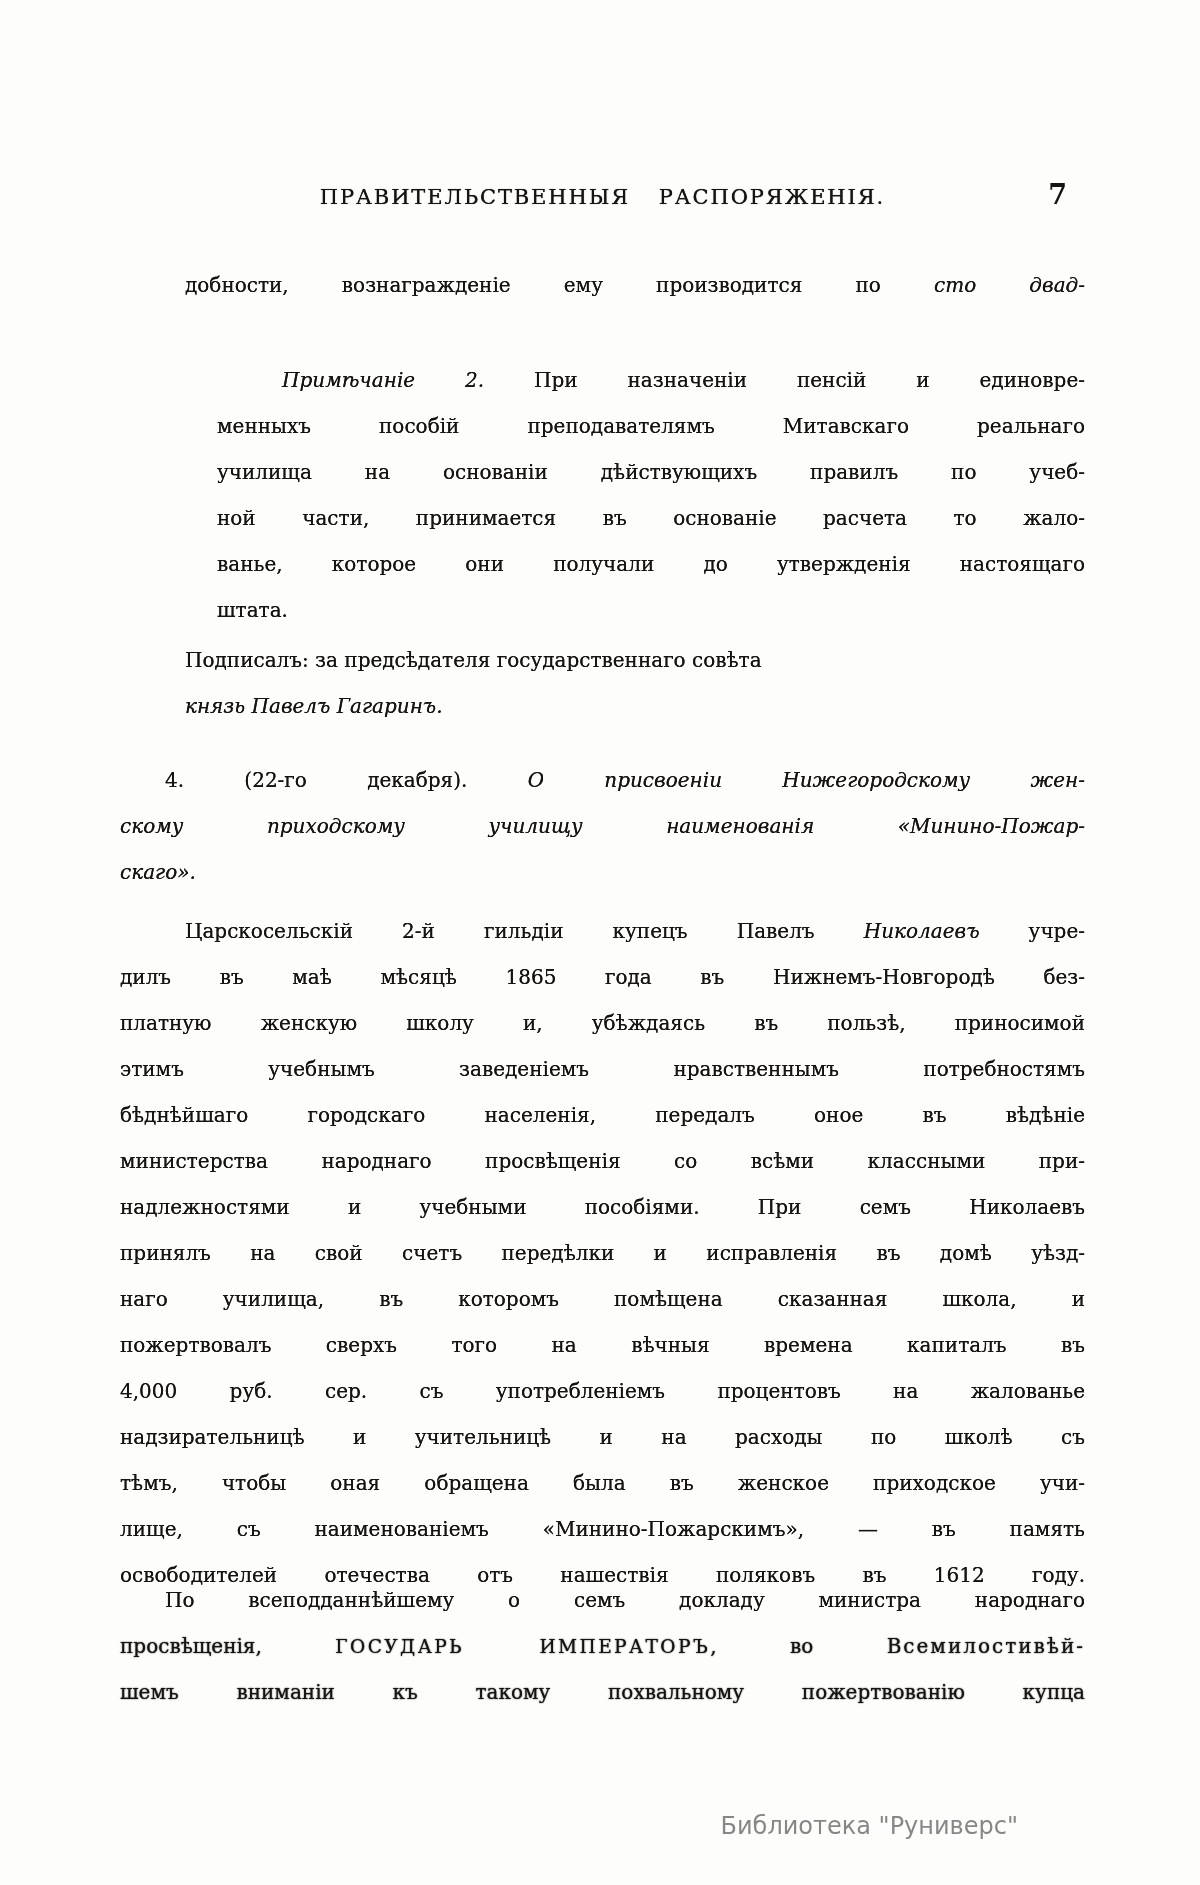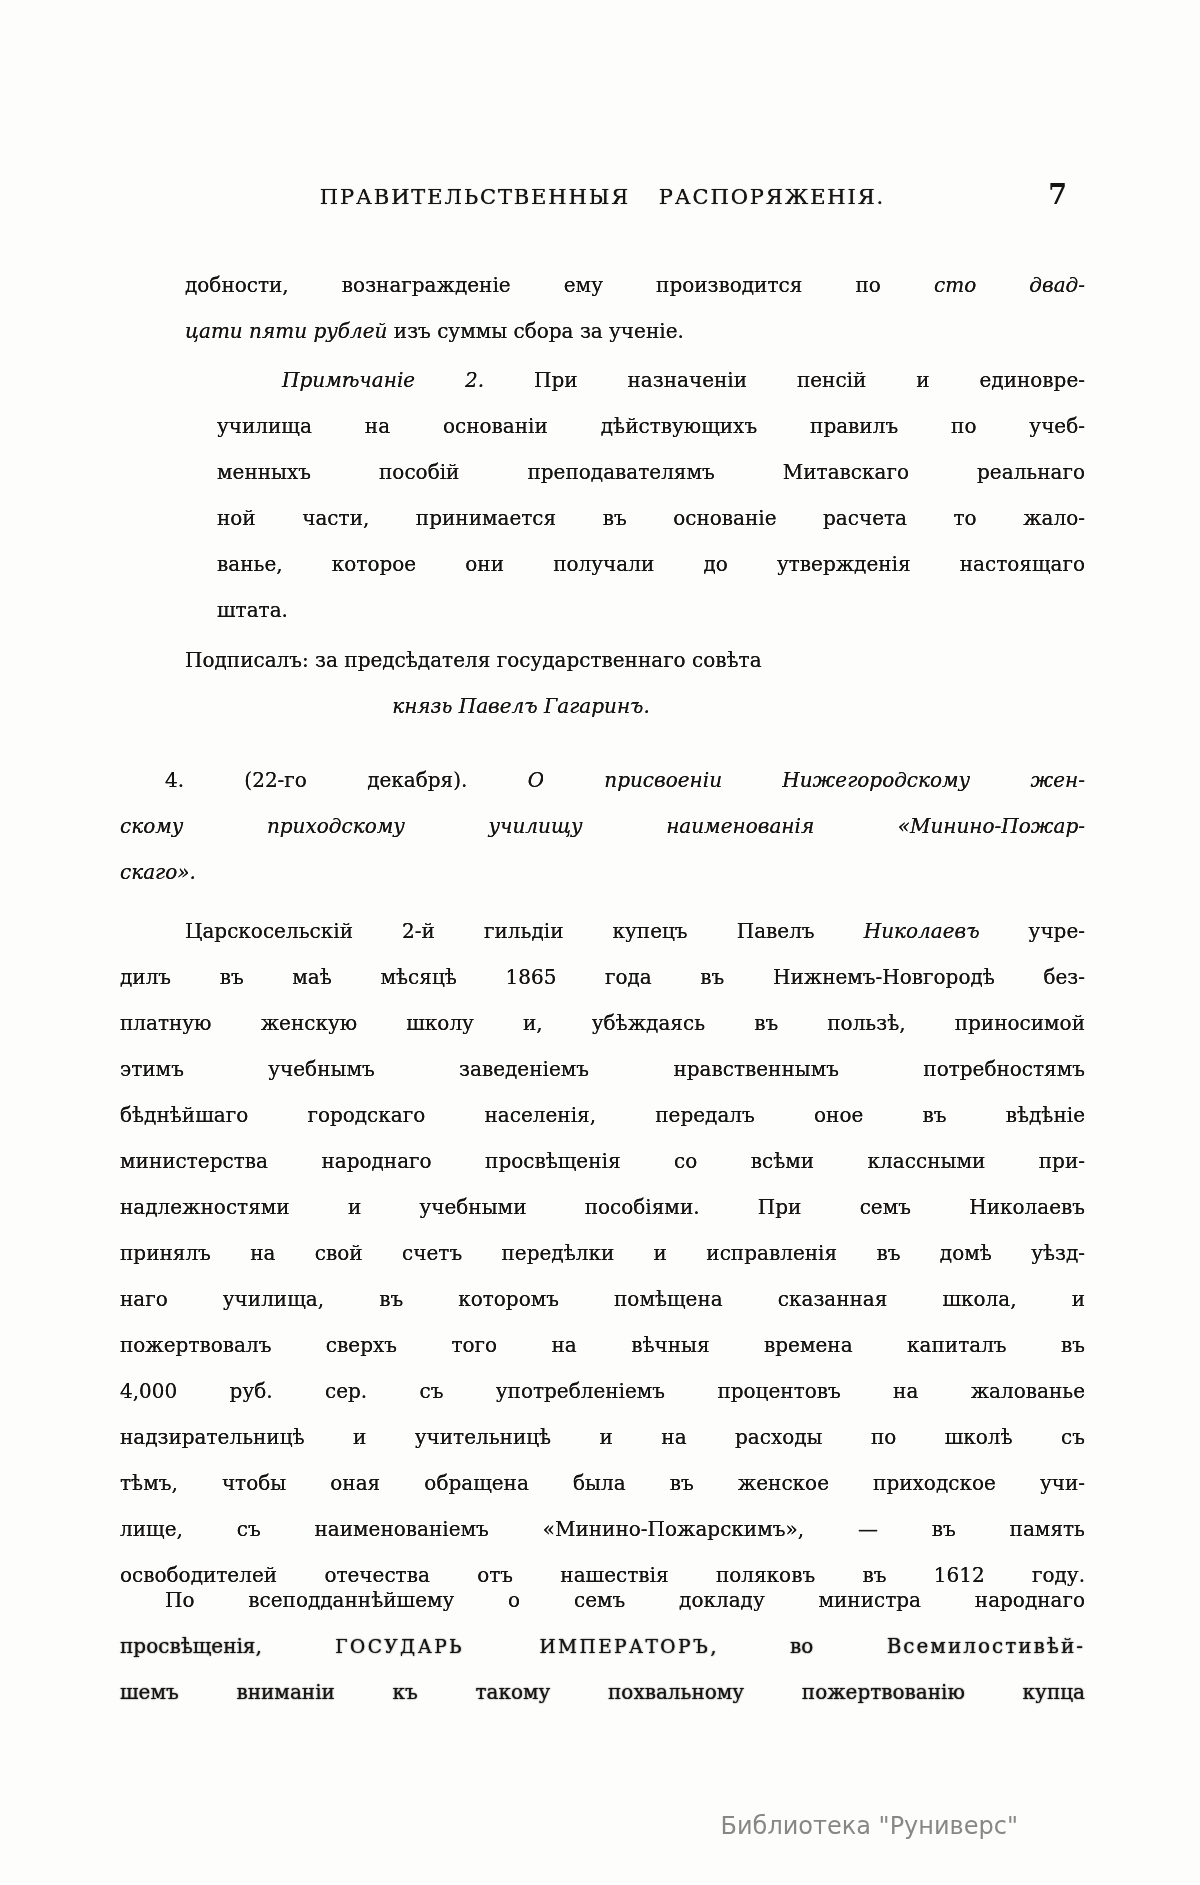--- a/index.html
+++ b/index.html
@@ -64,21 +64,21 @@
 
   .line {
     height: 46px;
     line-height: 46px;
     font-size: 20px;
     white-space: nowrap;
     text-shadow: 0 0 0.6px #1b1814;
   }
   .line.j { white-space: normal; text-align: justify; text-align-last: justify; }
   .line.l { text-align: left; }
-  .line.r { text-align: center; }
+  .line.r { text-align: left; }
 
   .s-r { font-style: normal; }
   .s-i { font-style: italic; }
   .s-c { text-transform: uppercase; letter-spacing: 0.13em; font-size: 0.93em; }
   .s-sp { letter-spacing: 0.1em; margin-top: 28px; }
 
   .watermark {
     position: absolute;
     top: 1812px;
     right: 182px;
@@ -93,26 +93,25 @@
 
 <div class="page" data-name="scanned-book-page">
   <div class="content" data-name="page-content">
     <div class="running-head" data-name="running-head">
       <span class="running-title" data-name="running-title">ПРАВИТЕЛЬСТВЕННЫЯ РАСПОРЯЖЕНІЯ.</span>
       <span class="page-number" data-name="page-number">7</span>
     </div>
     <div data-name="document-text">
         <div class="block" data-name="continuation-paragraph">
           <div class="line j" data-name="text-line"><span class="s-r" data-name="text-segment">добности, вознагражденіе ему производится по </span><span class="s-i" data-name="text-segment">сто двад-</span></div>
-          <div class="line l" data-name="text-line"><span class="s-i" data-name="text-segment">цати пяти рублей</span><span class="s-r" data-name="text-segment"> изъ суммы сбора за ученіе.</span></div>
         </div>
         <div class="block" data-name="note-paragraph">
           <div class="line j" data-name="text-line"><span class="s-i" data-name="text-segment">Примѣчаніе 2.</span><span class="s-r" data-name="text-segment"> При назначеніи пенсій и единовре-</span></div>
+          <div class="line j" data-name="text-line"><span class="s-r" data-name="text-segment">менныхъ пособій преподавателямъ Митавскаго реальнаго</span></div>
           <div class="line j" data-name="text-line"><span class="s-r" data-name="text-segment">училища на основаніи дѣйствующихъ правилъ по учеб-</span></div>
-          <div class="line j" data-name="text-line"><span class="s-r" data-name="text-segment">менныхъ пособій преподавателямъ Митавскаго реальнаго</span></div>
           <div class="line j" data-name="text-line"><span class="s-r" data-name="text-segment">ной части, принимается въ основаніе расчета то жало-</span></div>
           <div class="line j" data-name="text-line"><span class="s-r" data-name="text-segment">ванье, которое они получали до утвержденія настоящаго</span></div>
           <div class="line l" data-name="text-line"><span class="s-r" data-name="text-segment">штата.</span></div>
         </div>
         <div class="block" data-name="signature">
           <div class="line l" data-name="text-line"><span class="s-r" data-name="text-segment">Подписалъ: за предсѣдателя государственнаго совѣта</span></div>
           <div class="line r" data-name="text-line"><span class="s-i" data-name="text-segment">князь Павелъ Гагаринъ.</span></div>
         </div>
         <div class="block" data-name="section-heading">
           <div class="line j" data-name="text-line"><span class="s-r" data-name="text-segment">4. (22-го декабря). </span><span class="s-i" data-name="text-segment">О присвоеніи Нижегородскому жен-</span></div>

